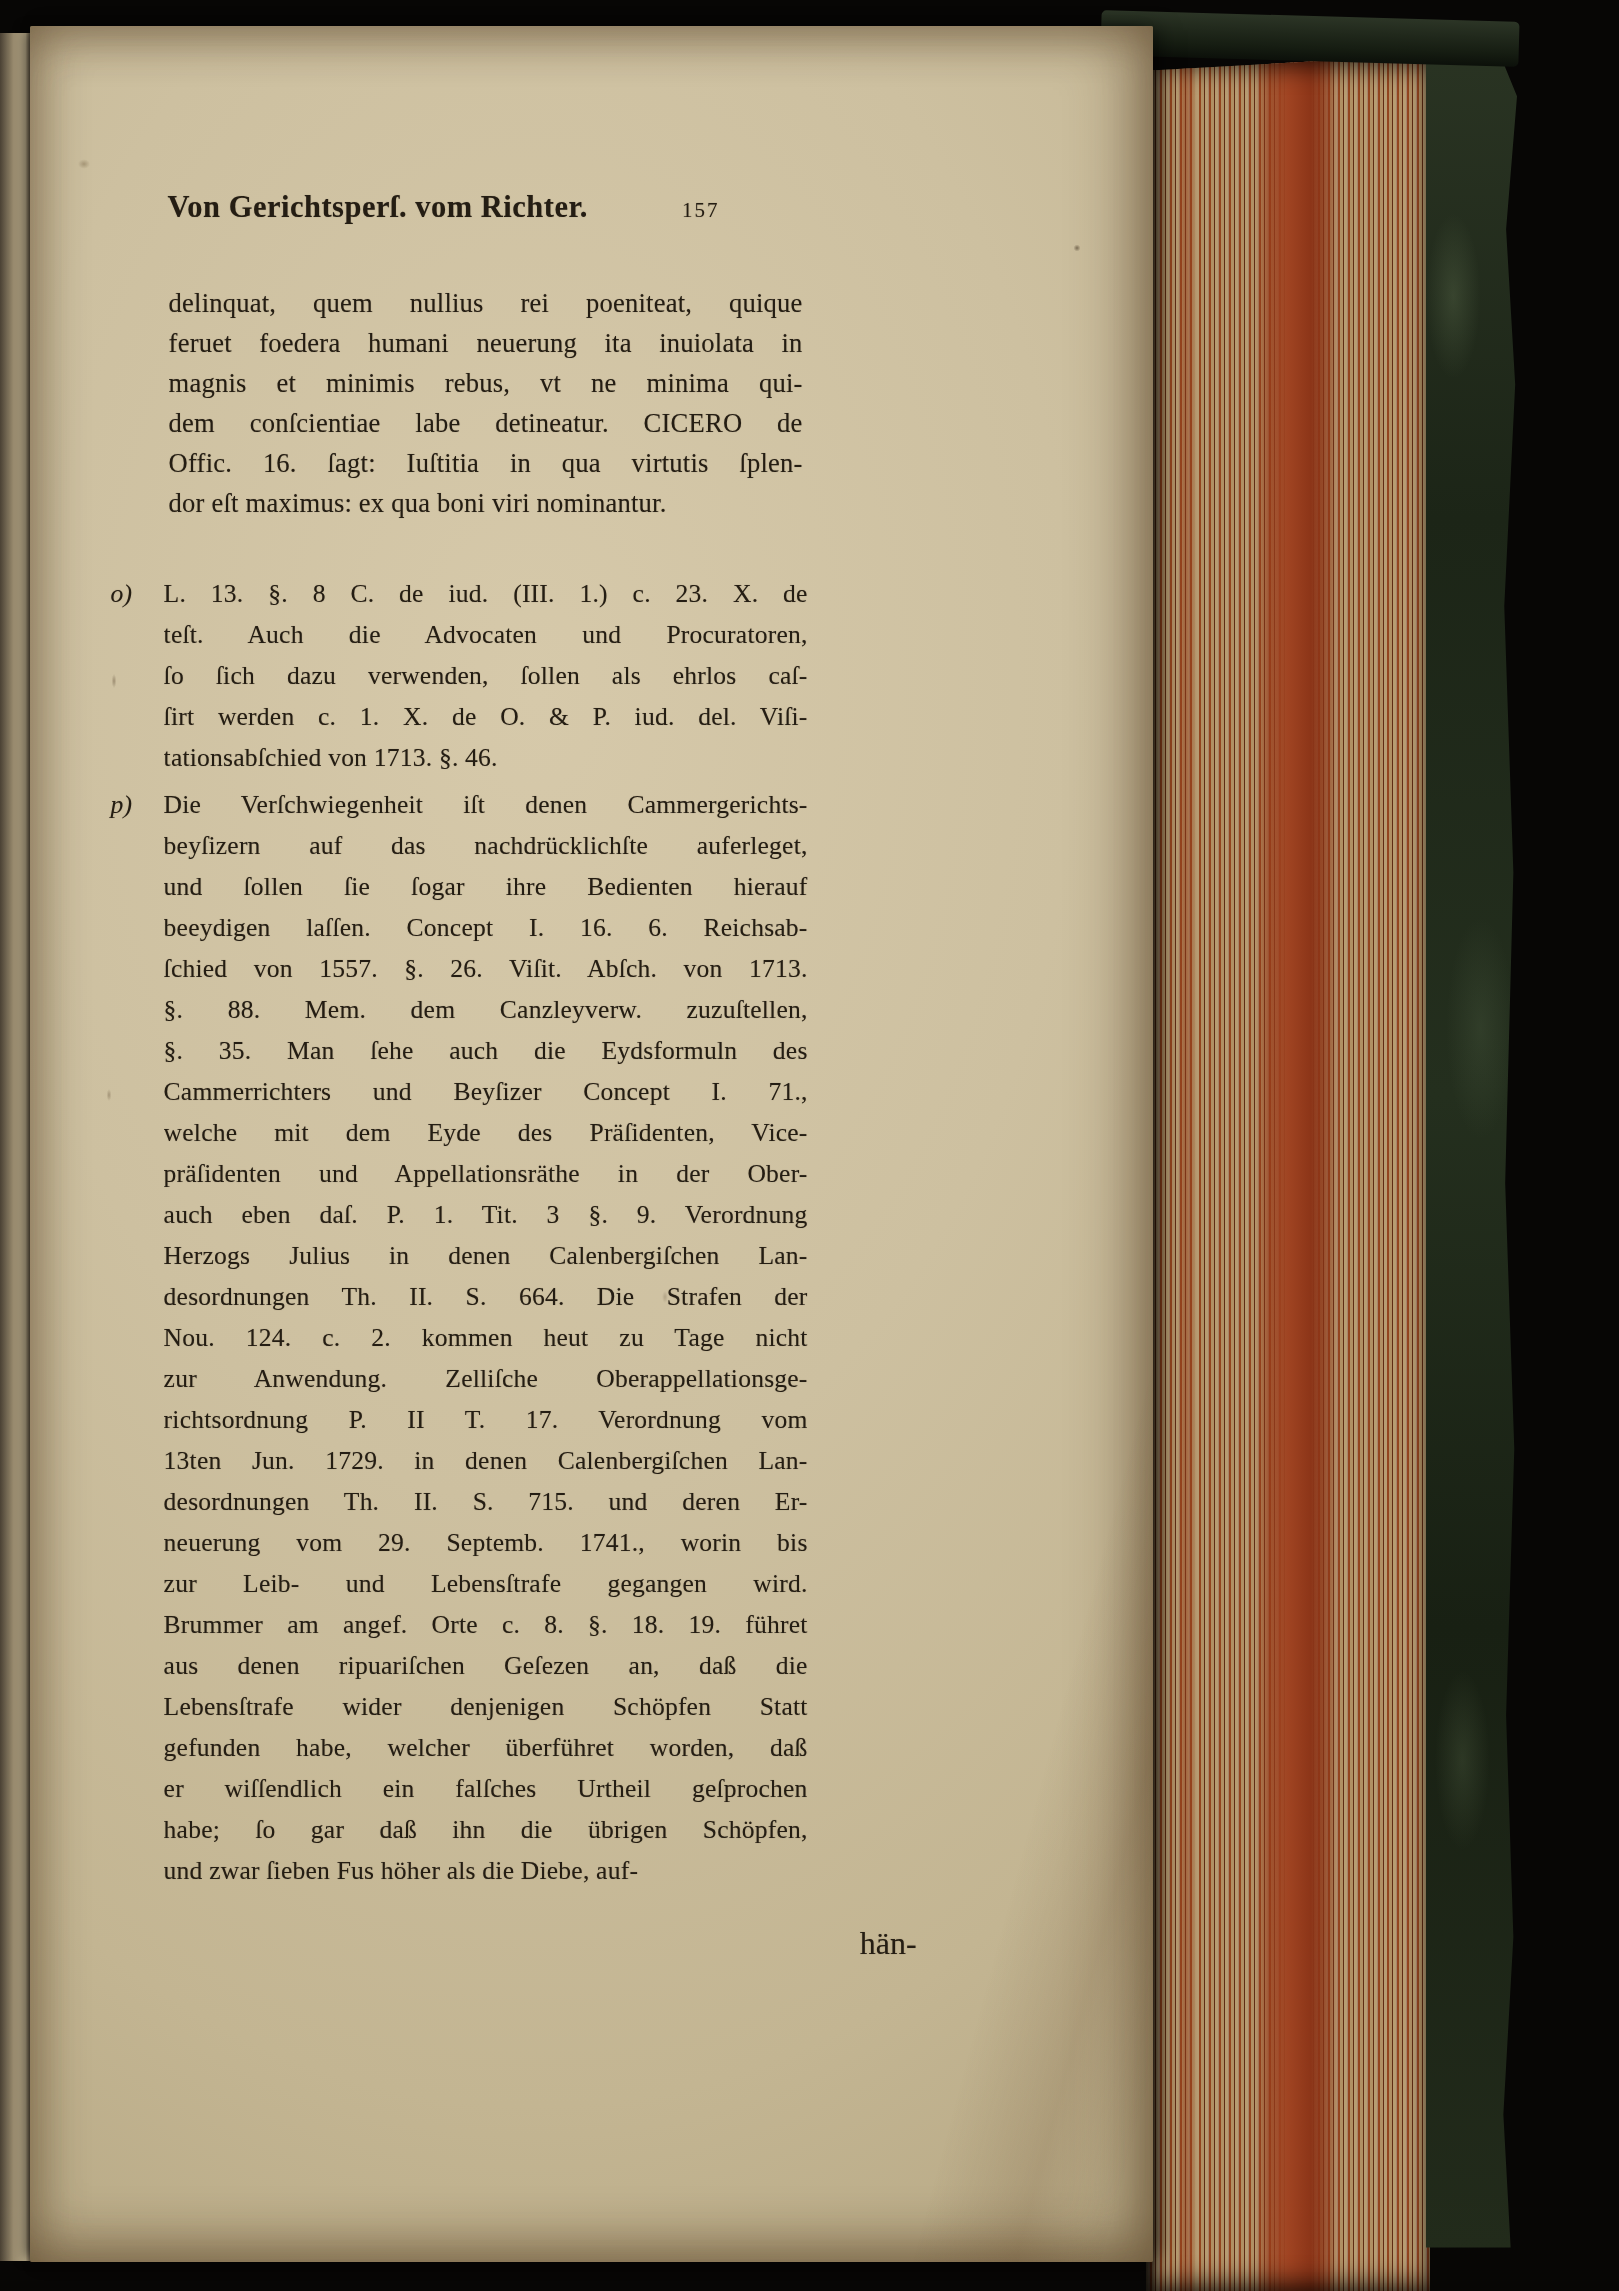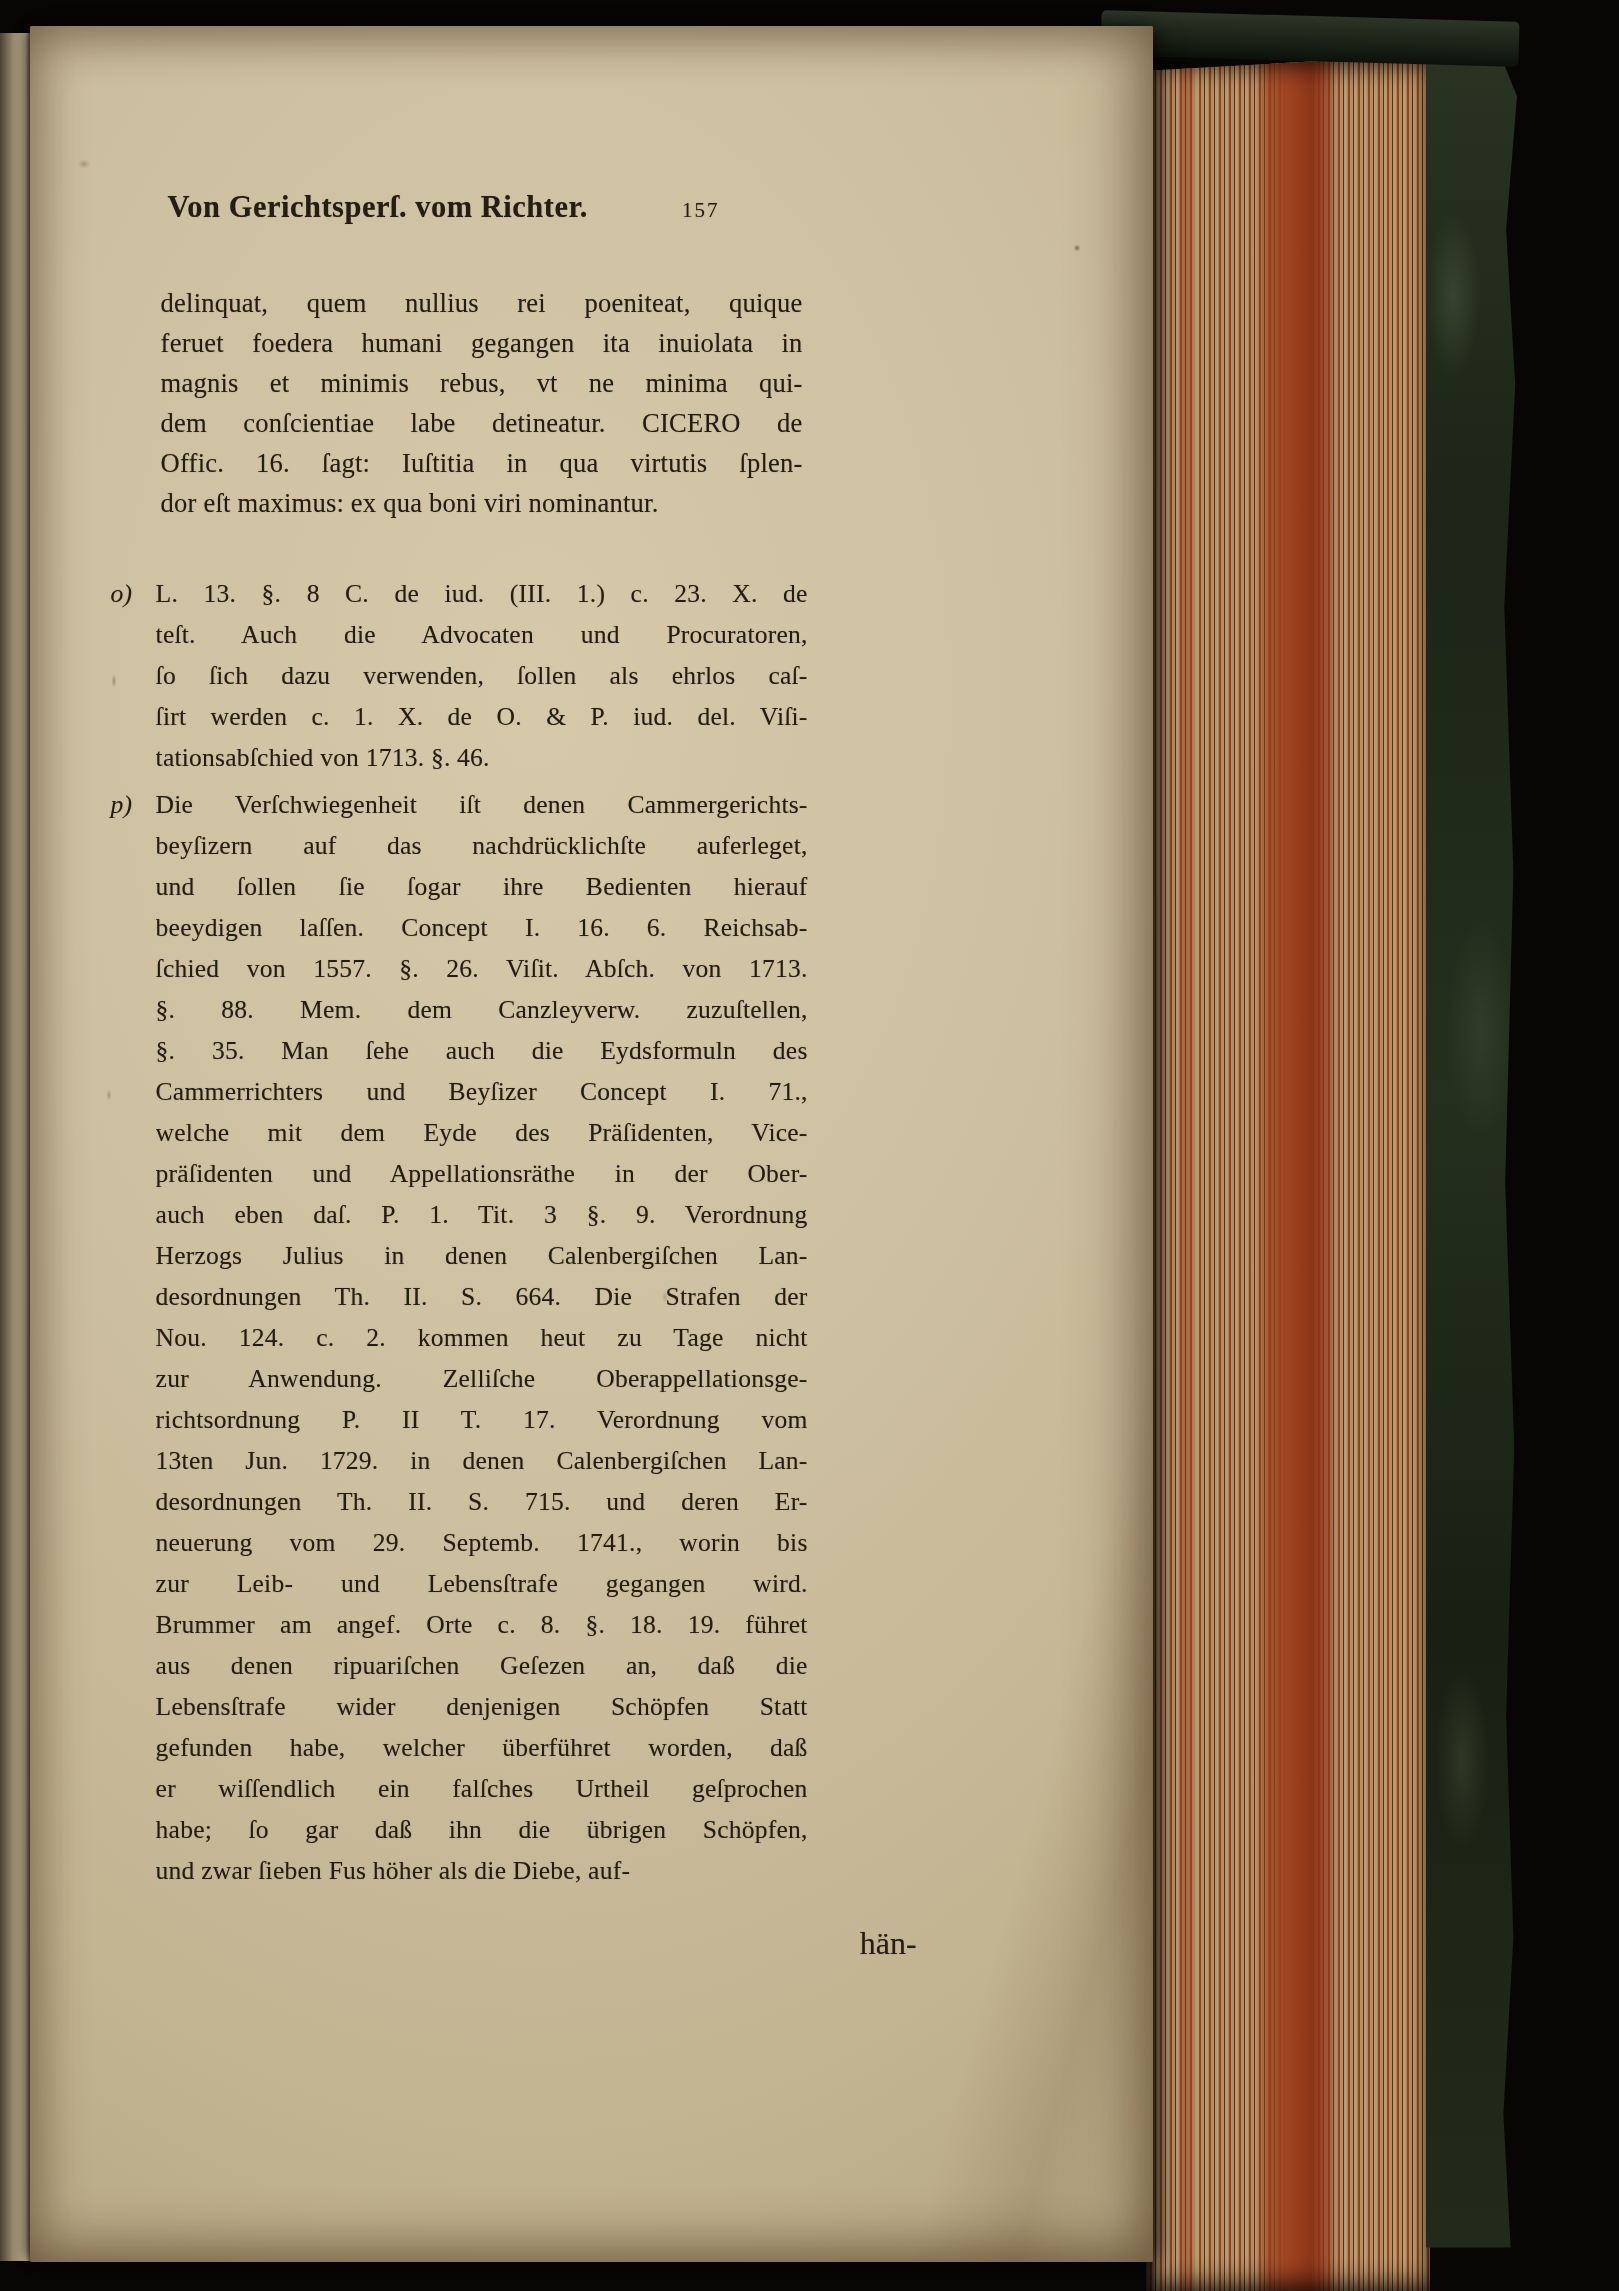--- a/index.html
+++ b/index.html
@@ -99,20 +99,21 @@
   .header-title { font-weight: bold; font-size: 30.5px; letter-spacing: 0.5px; }
   .page-number  { font-size: 21px; letter-spacing: 2px; }
 
   .text-block { position: absolute; }
   .line {
     text-align: justify;
     text-align-last: justify;
     max-height: 41px;
     overflow: hidden;
     letter-spacing: 0.2px;
+    margin-left: 8px;
   }
   .line:last-child { text-align-last: left; }
 
   .latin-block { left: 131px; top: 257px; width: 642px; font-size: 26.6px; }
   .latin-block .line { line-height: 40px; }
 
   .footnote { left: 81px; width: 697px; padding-left: 45px; box-sizing: border-box; font-size: 25.6px; }
   .footnote .line { line-height: 41px; }
   .footnote-label { position: absolute; left: 0; top: 0; line-height: 41px; font-style: italic; }
   .footnote-o { top: 547px; }
@@ -138,21 +139,21 @@
 
   <div class="page">
 
     <div class="running-header ink">
       <span class="header-title">Von Gerichtsperſ. vom Richter.</span>
       <span class="page-number">157</span>
     </div>
 
     <div class="text-block latin-block ink">
         <div class="line">delinquat, quem nullius rei poeniteat, quique</div>
-        <div class="line">feruet foedera humani gegangen ita inuiolata in</div>
+        <div class="line">feruet foedera humani neuerung ita inuiolata in</div>
         <div class="line">magnis et minimis rebus, vt ne minima qui-</div>
         <div class="line">dem conſcientiae labe detineatur. CICERO de</div>
         <div class="line">Offic. 16. ſagt: Iuſtitia in qua virtutis ſplen-</div>
         <div class="line">dor eſt maximus: ex qua boni viri nominantur.</div>
       </div>
 
     <div class="text-block footnote footnote-o ink">
       <span class="footnote-label">o)</span>
       <div>
           <div class="line">L. 13. §. 8 C. de iud. (III. 1.) c. 23. X. de</div>

